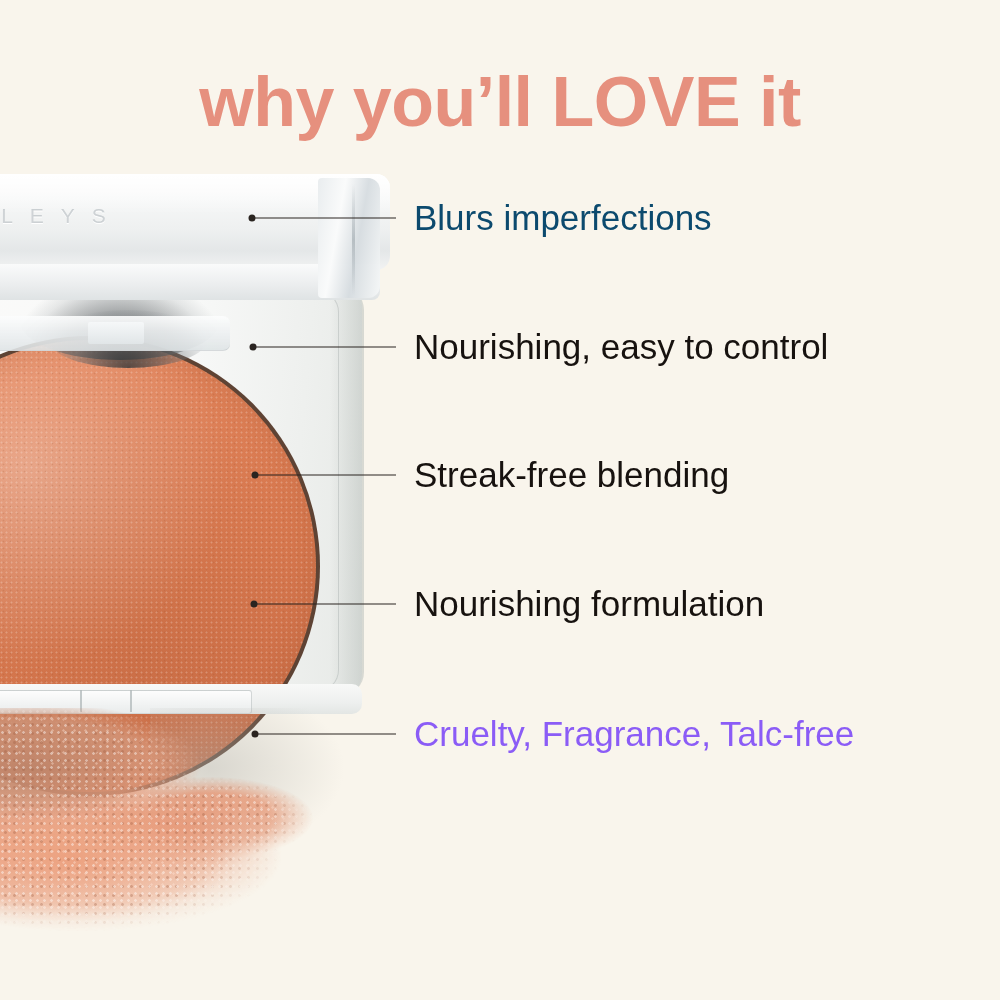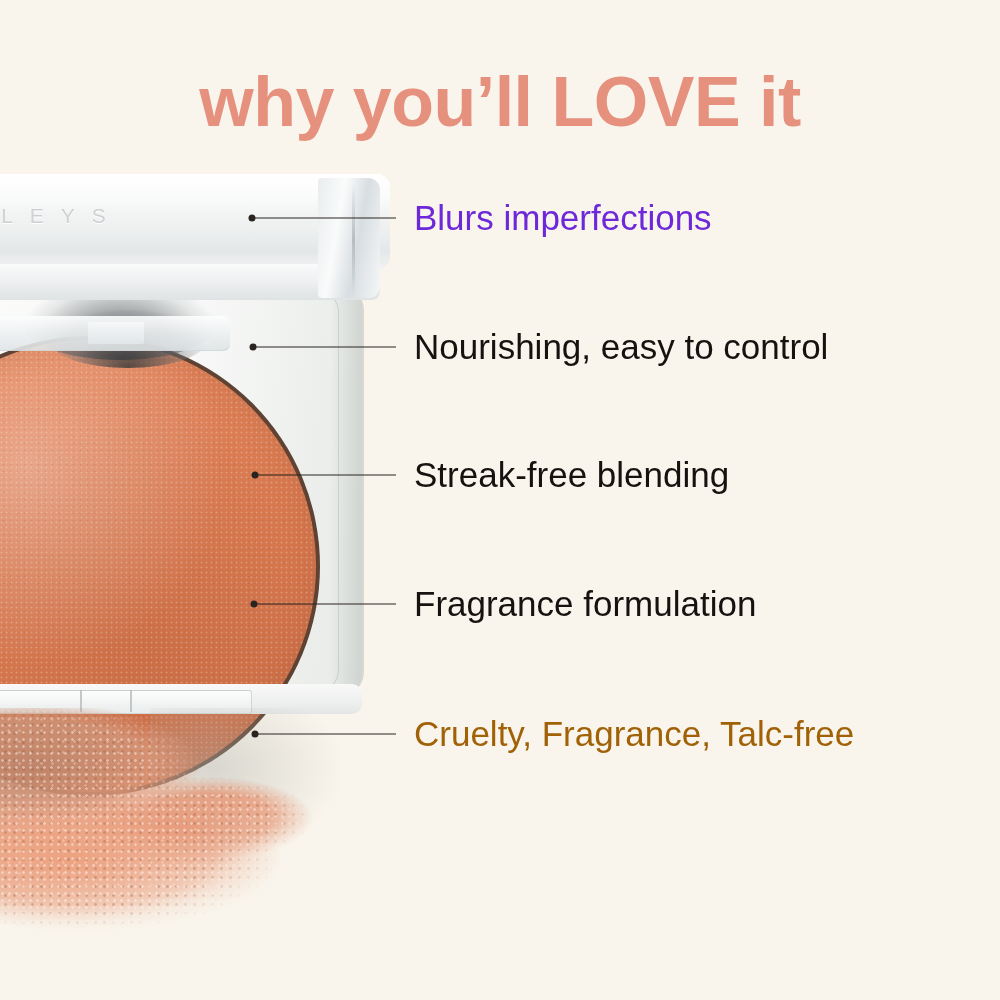--- a/index.html
+++ b/index.html
@@ -403,37 +403,37 @@
     <div class="swatch-shadow"></div>
     <div class="swatch"></div>
     <div class="swatch-grain"></div>
 
   </div>
 
   <div id="callouts">
       <div class="callout" style="top: 218px;">
         <span class="dot" style="left: 252px; background: rgb(42, 36, 32);"></span>
         <span class="line" style="left: 252px; width: 144px; background: rgb(42, 36, 32);"></span>
-        <span class="label" style="left: 414px; color: #6d28d9;">Blurs imperfections</span>
+        <span class="label" style="left: 414px; color: #0c4a6e;">Blurs imperfections</span>
       </div>
       <div class="callout" style="top: 347px;">
         <span class="dot" style="left: 253px; background: rgb(42, 36, 32);"></span>
         <span class="line" style="left: 253px; width: 143px; background: rgb(42, 36, 32);"></span>
         <span class="label" style="left: 414px; color: rgb(23, 18, 15);">Nourishing, easy to control</span>
       </div>
       <div class="callout" style="top: 475px;">
         <span class="dot" style="left: 255px; background: rgb(42, 36, 32);"></span>
         <span class="line" style="left: 255px; width: 141px; background: rgb(42, 36, 32);"></span>
         <span class="label" style="left: 414px; color: rgb(23, 18, 15);">Streak-free blending</span>
       </div>
       <div class="callout" style="top: 604px;">
         <span class="dot" style="left: 254px; background: rgb(42, 36, 32);"></span>
         <span class="line" style="left: 254px; width: 142px; background: rgb(42, 36, 32);"></span>
-        <span class="label" style="left: 414px; color: rgb(23, 18, 15);">Fragrance formulation</span>
+        <span class="label" style="left: 414px; color: rgb(23, 18, 15);">Nourishing formulation</span>
       </div>
       <div class="callout" style="top: 734px;">
         <span class="dot" style="left: 255px; background: rgb(42, 36, 32);"></span>
         <span class="line" style="left: 255px; width: 141px; background: rgb(42, 36, 32);"></span>
-        <span class="label" style="left: 414px; color: #a16207;">Cruelty, Fragrance, Talc-free</span>
+        <span class="label" style="left: 414px; color: #8b5cf6;">Cruelty, Fragrance, Talc-free</span>
       </div>
     </div>
 
 </div>
 
 </body></html>

